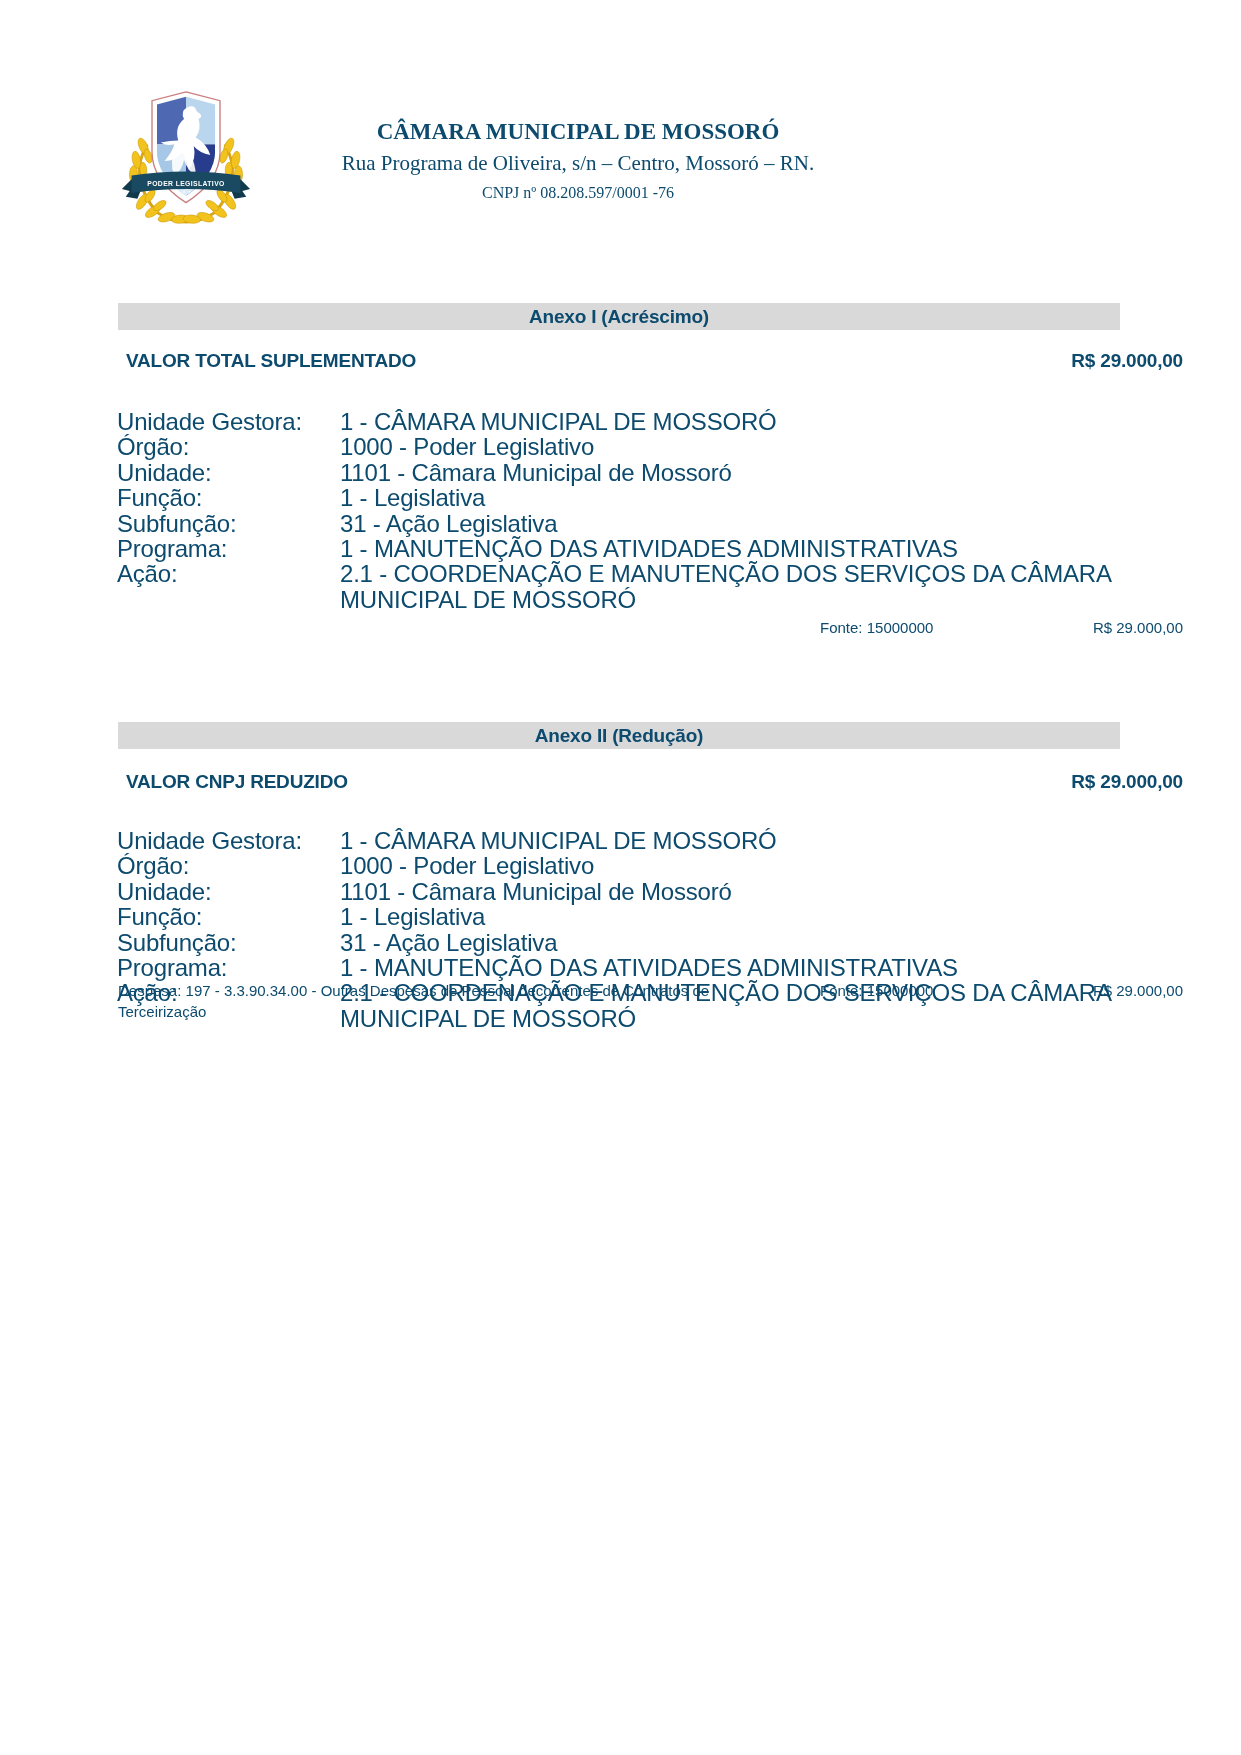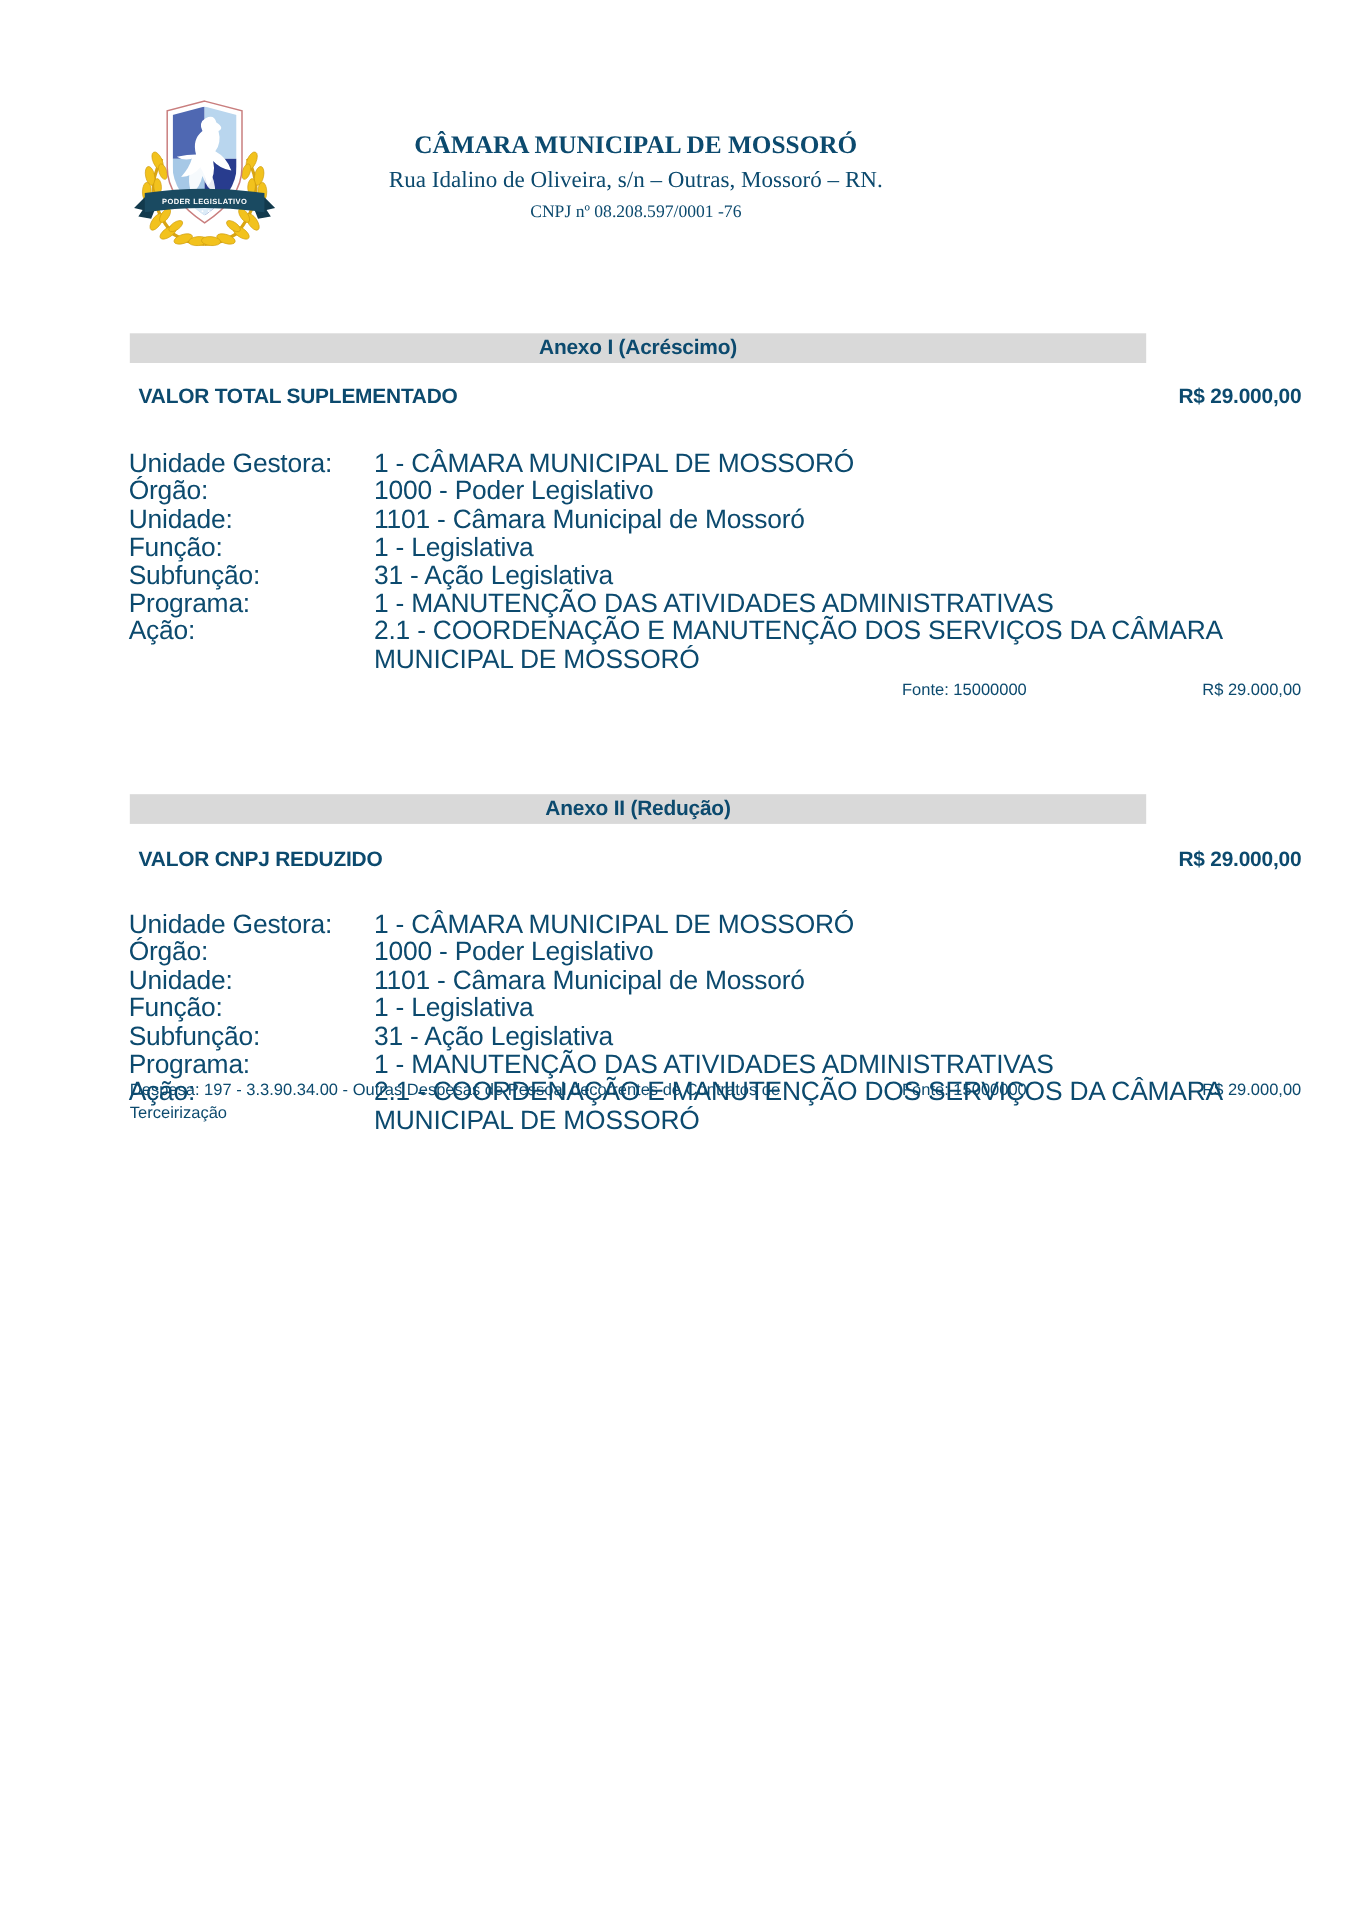--- a/index.html
+++ b/index.html
@@ -31,21 +31,21 @@
     font-family: "Liberation Serif", serif;
   }
   .org-name   { font-size: 23px; font-weight: bold; line-height: 32px; }
   .address    { font-size: 21px; line-height: 31px; }
   .cnpj       { font-size: 16px; line-height: 27px; }
 
   
   .anexo-bar {
     position: absolute;
     left: 118px;
-    width: 924px;
+    width: 1002px;
     height: 27px;
     background: #d9d9d9;
     text-align: center;
     font-size: 19px;
     font-weight: bold;
     line-height: 27px;
     letter-spacing: -0.2px;
   }
   .total-row {
     position: absolute;
@@ -178,21 +178,21 @@
     <g>
       <path d="M14,98 L4,108 L12,110 L8,116 L20,118 L24,108 Z" fill="#123a4d"></path>
       <path d="M126,98 L136,108 L128,110 L132,116 L120,118 L116,108 Z" fill="#123a4d"></path>
       <path d="M14,94 Q70,86 126,94 L126,112 Q70,104 14,112 Z" fill="#1a4a61"></path>
       <text x="70" y="104.5" text-anchor="middle" font-size="7" font-weight="bold" fill="#ffffff" letter-spacing="0.4" font-family="Liberation Sans, sans-serif">PODER LEGISLATIVO</text>
     </g>
   </svg>
 
   <div class="head-text">
     <div class="org-name">CÂMARA MUNICIPAL DE MOSSORÓ</div>
-    <div class="address">Rua Idalino de Oliveira, s/n – Outras, Mossoró – RN.</div>
+    <div class="address">Rua Programa de Oliveira, s/n – Centro, Mossoró – RN.</div>
     <div class="cnpj">CNPJ nº 08.208.597/0001 -76</div>
   </div>
 
   <div class="anexo-bar" id="bar-1" style="background: rgb(217, 217, 217);">Anexo I (Acréscimo)</div>
 
   <div class="total-row" id="total-1">
     <span class="t-label">VALOR TOTAL SUPLEMENTADO</span>
     <span class="t-value">R$ 29.000,00</span>
   </div>
 

